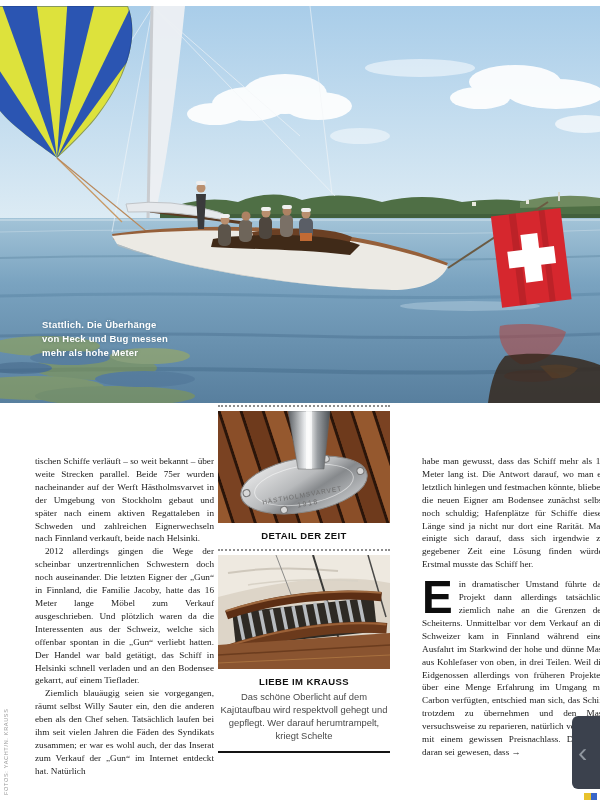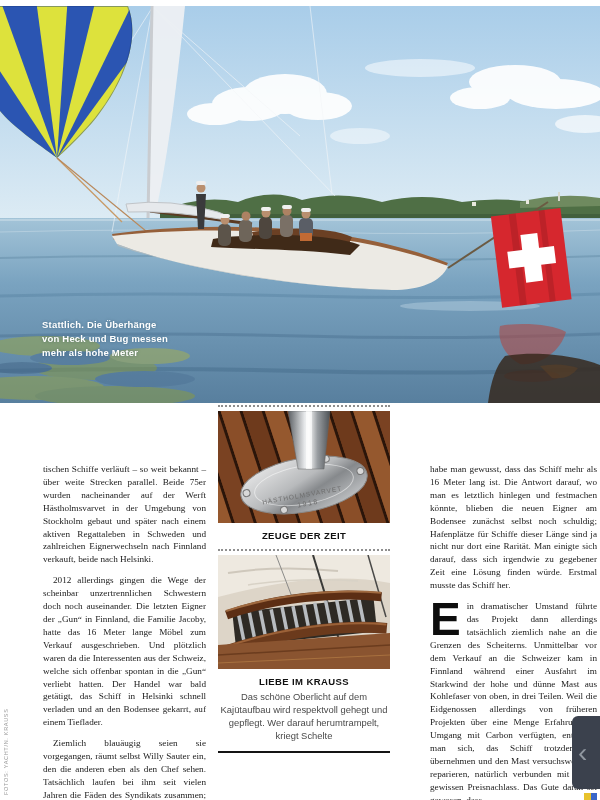--- a/index.html
+++ b/index.html
@@ -12,21 +12,21 @@
   .hero svg{display:block;}
   .hero-caption{position:absolute;left:42px;top:312px;color:#fff;
     font-family:"Liberation Sans",sans-serif;font-weight:700;font-size:9.5px;
     line-height:14px;letter-spacing:.2px;text-shadow:0 0 3px rgba(0,40,60,.35);}
 
   
   .col{position:absolute;top:455px;font-size:9.2px;line-height:12.9px;
     color:#1b1b1b;text-align:justify;hyphens:auto;}
   .col-left{left:35px;width:179px;}
   .col-right{left:422px;width:183px;}
-  .col p{margin:8px;}
+  .col p{margin:0;}
   .col p.ind{text-indent:10px;}
   .dropcap{float:left;font-family:"Liberation Sans",sans-serif;font-weight:700;
     font-size:46px;line-height:36px;margin:1px 6px 0 0;color:#0d0d0d;}
 
   
   .fig-col{position:absolute;left:218px;top:405px;width:172px;
     font-family:"Liberation Sans",sans-serif;text-align:center;}
   .dotted-rule{border-top:2px dotted #8f8f8f;height:0;margin:0 0 4px 0;}
   .fig-photo{display:block;width:172px;}
   .fig-title{font-size:9.5px;font-weight:700;color:#101010;letter-spacing:.4px;
@@ -266,21 +266,21 @@
         <circle cx="28" cy="72" r="3.5" fill="#d8d8d8" stroke="#777" stroke-width="1"></circle>
         <circle cx="144" cy="70" r="3.5" fill="#d8d8d8" stroke="#777" stroke-width="1"></circle>
         <circle cx="62" cy="95" r="3.5" fill="#d8d8d8" stroke="#777" stroke-width="1"></circle>
         <circle cx="112" cy="52" r="3.5" fill="#d8d8d8" stroke="#777" stroke-width="1"></circle>
         <text x="42" y="86" font-family="Liberation Sans, sans-serif" font-size="6.5" letter-spacing="1" fill="#6e6e6e">HÄSTHOLMSVARVET</text>
         <text x="76" y="95" font-family="Liberation Sans, sans-serif" font-size="7" letter-spacing="1.5" fill="#6e6e6e">1918</text>
       </g>
       <path d="M70,0 L112,0 L106,58 L80,58 Z" fill="url(#tubegrad)" stroke="#666" stroke-width="0.5"></path>
       <rect x="88" y="0" width="6" height="58" fill="#ffffff" opacity="0.65"></rect>
     </svg>
-    <div class="fig-title">ZEUGE DER ZEIT</div>
+    <div class="fig-title">DETAIL DER ZEIT</div>
 
     <div class="fig-gap"></div>
     <div class="dotted-rule"></div>
 
     <svg class="fig-photo" width="172" height="114" viewBox="0 0 172 114">
       <rect x="0" y="0" width="172" height="114" fill="#ddd5c8"></rect>
       <path d="M0,0 L172,0 L172,28 C120,18 60,26 0,42 Z" fill="#eee9e0"></path>
       <path d="M10,18 Q60,10 120,16" stroke="#cfc8bc" stroke-width="2" fill="none"></path>
       <path d="M30,30 Q80,22 140,26" stroke="#d8d2c6" stroke-width="1.5" fill="none"></path>
       <line x1="95" y1="0" x2="130" y2="114" stroke="#3a3a38" stroke-width="2"></line>

